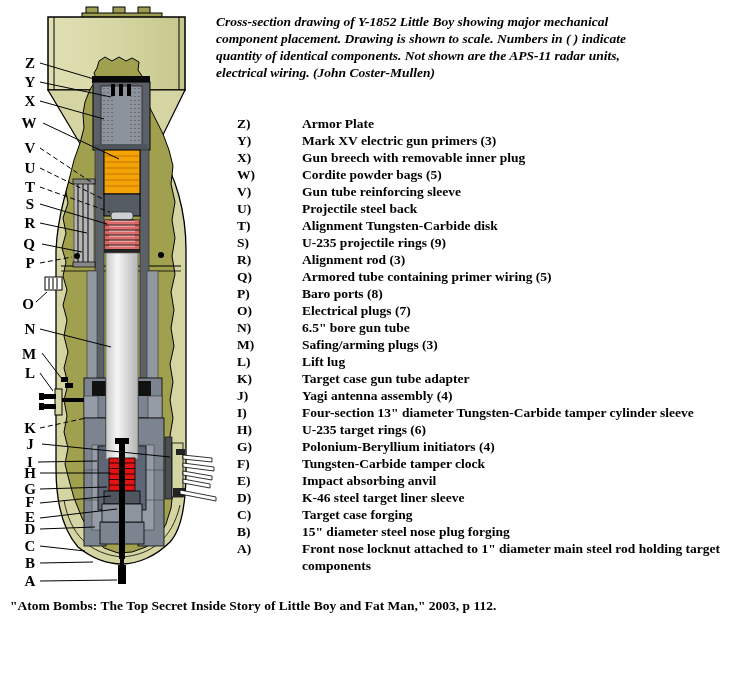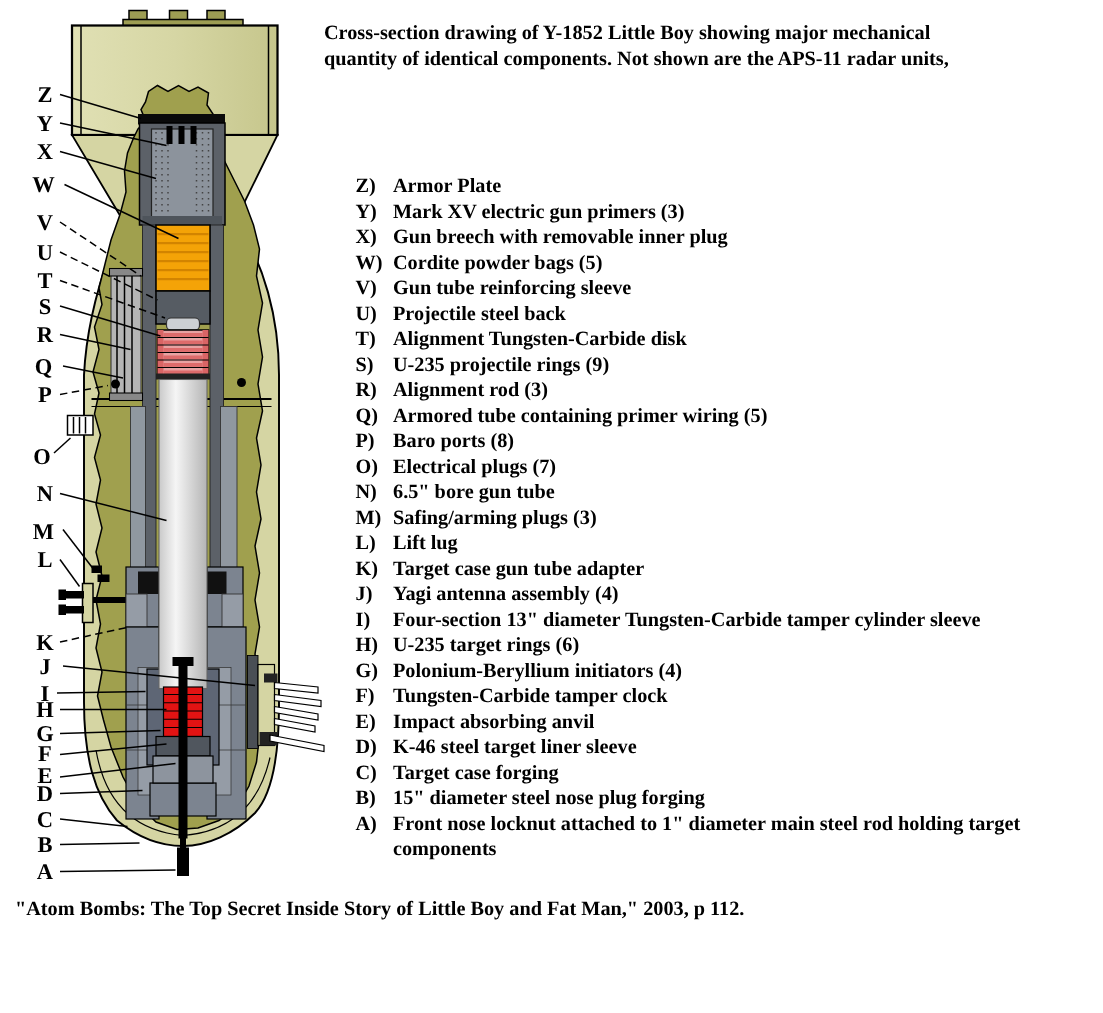--- a/index.html
+++ b/index.html
@@ -1,25 +1,25 @@
 <!DOCTYPE html>
 <html><head>
 <meta charset="utf-8">
 <style>
   html,body{margin:0;padding:0;background:#fff;}
   .canvas{position:relative;width:735px;height:675px;background:#fff;overflow:hidden;
           font-family:"Liberation Serif",serif;color:#000;}
   .diagram-svg{position:absolute;left:0;top:0;}
   .header-text{position:absolute;left:216px;top:13px;width:515px;
-               font-size:13.5px;font-weight:bold;line-height:17px;white-space:nowrap;}
+               font-size:13.5px;font-weight:bold;line-height:17px;white-space:nowrap;font-style:italic;}
   .legend{position:absolute;left:237px;top:115px;width:492px;
           font-size:13.5px;font-weight:bold;line-height:17px;}
   .legend-row{display:flex;align-items:flex-start;}
   .legend-letter{flex:0 0 25px;}
-  .legend-text{flex:1 1 auto;max-width:455px;}
+  .legend-text{flex:1 1 auto;max-width:455px;margin-left:40px;}
   .citation{position:absolute;left:10px;top:597px;width:700px;
             font-size:13.5px;font-weight:bold;line-height:17px;white-space:nowrap;}
   .dlabel{font-family:"Liberation Serif",serif;font-size:15px;font-weight:bold;fill:#000;}
 </style>
 </head>
 <body>
 
 <div class="canvas">
 
   <svg class="diagram-svg" width="230" height="600" viewBox="0 0 230 600">
@@ -279,21 +279,23 @@
       <text class="dlabel" x="30" y="534" text-anchor="middle">D</text>
       <text class="dlabel" x="30" y="551" text-anchor="middle">C</text>
       <text class="dlabel" x="30" y="568" text-anchor="middle">B</text>
       <text class="dlabel" x="30" y="586" text-anchor="middle">A</text>
     </g>
   </svg>
 
   <div class="header-text">
 
   <div>Cross-section drawing of Y-1852 Little Boy showing major mechanical</div>
+      <div>component placement. Drawing is shown to scale.  Numbers in ( ) indicate</div>
       <div>quantity of identical components.  Not shown are the APS-11 radar units,</div>
+      <div>electrical wiring.  (John Coster-Mullen)</div>
     </div>
 
   <div class="legend">
 
       <div class="legend-row">
         <span class="legend-letter">Z)</span>
         <span class="legend-text">Armor Plate</span>
       </div>
 
       <div class="legend-row">

